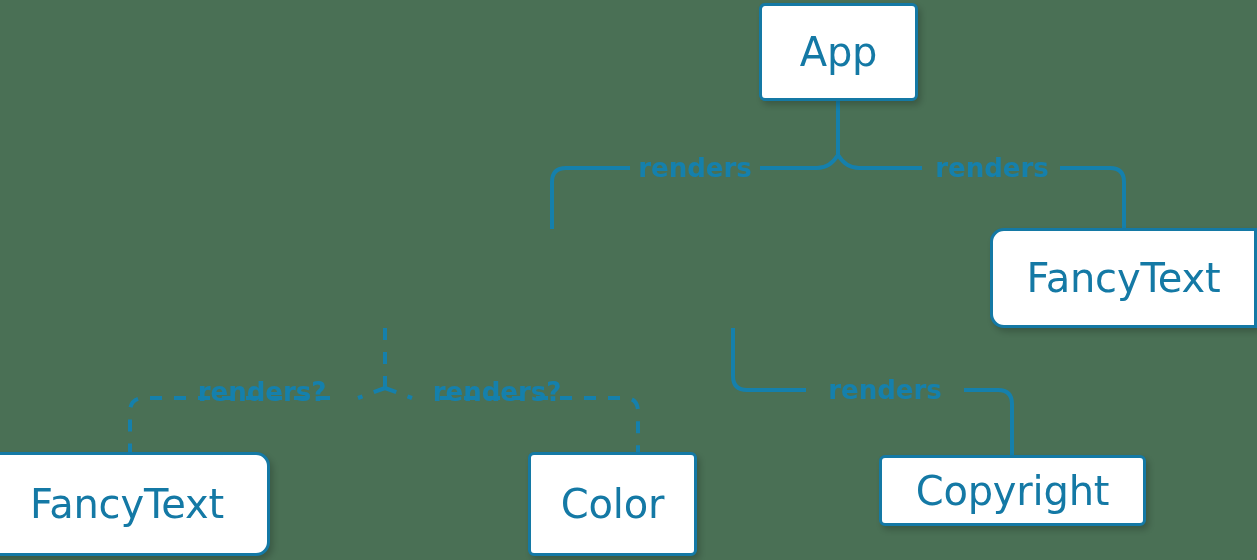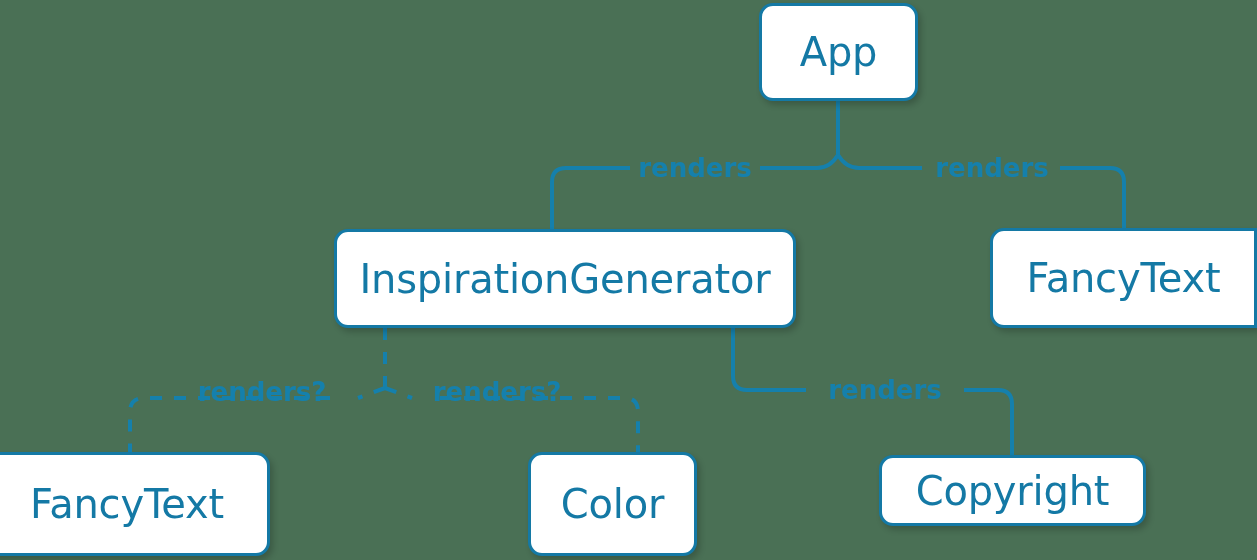--- a/index.html
+++ b/index.html
@@ -24,21 +24,21 @@
     top: 0;
     width: 1257px;
     height: 560px;
     display: block;
   }
   .node-box {
     position: absolute;
     box-sizing: border-box;
     background: #ffffff;
     border: 3px solid #1479a5;
-    border-radius: 14px;
+    border-radius: 6px;
     display: flex;
     align-items: center;
     justify-content: center;
     box-shadow: 3px 4px 6px rgba(0,0,0,0.20);
   }
   .node-label {
     color: #1479a5;
     font-size: 40px;
     line-height: 1;
     letter-spacing: -0.2px;
@@ -97,23 +97,20 @@
 
       <path d="M 385 388 L 412 398"></path>
       <path d="M 440 398 L 625 398 Q 638 398 638 412 L 638 452"></path>
     </g>
   </svg>
 
   <div class="node-box" id="node-app">
     <span class="node-label">App</span>
   </div>
 
-  <div class="node-box" id="node-inspiration">
-    <span class="node-label">InspirationGenerator</span>
-  </div>
 
   <div class="node-box" id="node-fancytext-right">
     <span class="node-label">FancyText</span>
   </div>
 
   <div class="node-box" id="node-fancytext-left">
     <span class="node-label">FancyText</span>
   </div>
 
   <div class="node-box" id="node-color">

